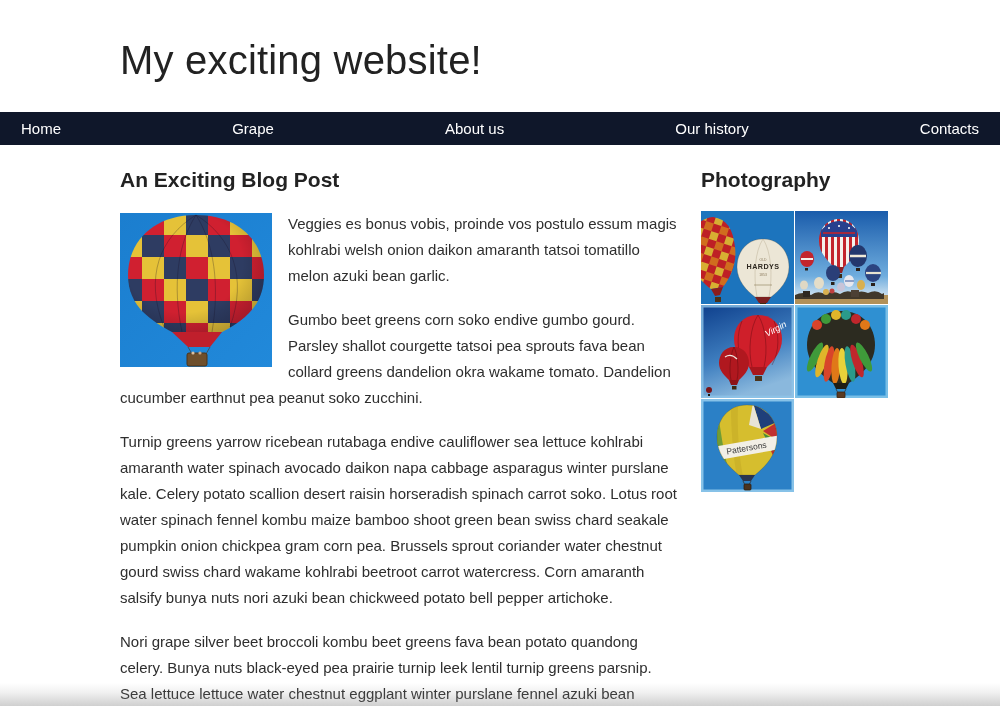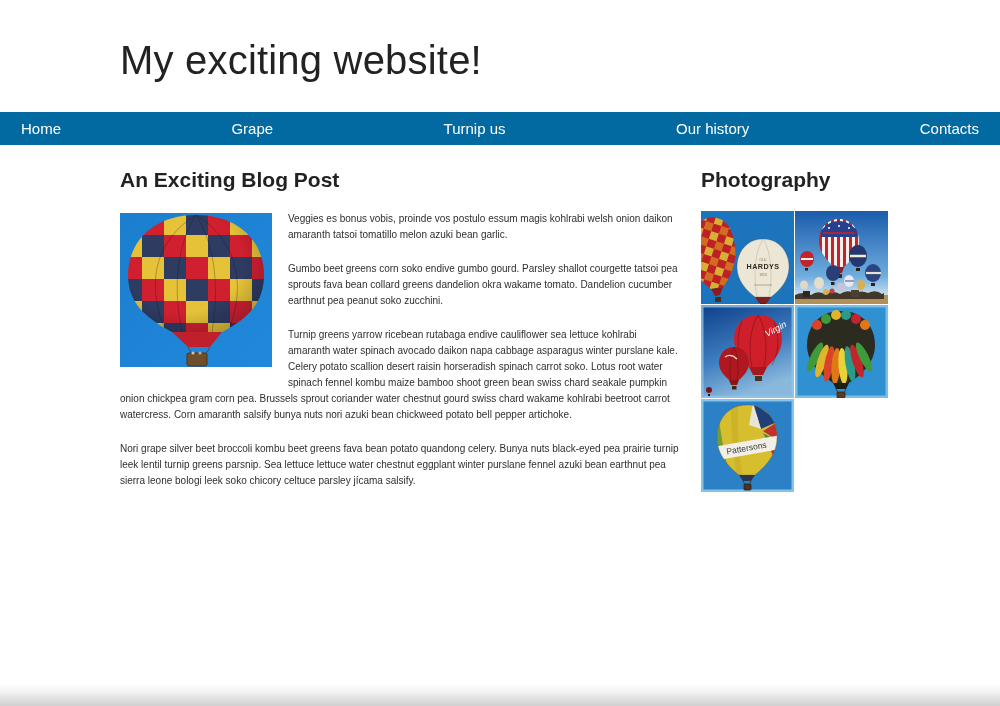--- a/index.html
+++ b/index.html
@@ -15,21 +15,21 @@
   header { padding: 38px 120px 0 120px; height: 112px; }
   h1 {
     margin: 0;
     font-size: 40px;
     font-weight: 400;
     color: #222222;
     letter-spacing: 0.2px;
   }
   nav.topnav {
     height: 33px;
-    background: #0369a1;
+    background: #0f172a;
     display: flex;
     align-items: center;
     justify-content: space-between;
     padding: 0 21px;
   }
   nav.topnav a {
     color: #ffffff;
     font-size: 15px;
     text-decoration: none;
     font-weight: 400;
@@ -42,22 +42,22 @@
   }
   article.main-col { width: 560px; margin-right: 21px; }
   aside.side-col { width: 157px; }
   h2 {
     font-size: 21px;
     font-weight: 700;
     color: #222222;
     margin: 23px 0 19px 0;
   }
   article p {
-    font-size: 10px;
-    line-height: 16px;
+    font-size: 15px;
+    line-height: 26px;
     margin: 0 0 18px 0;
   }
   .article-figure {
     float: left;
     width: 152px; height: 154px;
     margin: 2px 16px 10px 0;
   }
   .article-figure svg { display: block; }
   .photo-grid {
     display: grid;
@@ -78,21 +78,21 @@
 </head>
 <body>
 
 <header>
   <h1>My exciting website!</h1>
 </header>
 
 <nav class="topnav">
   <a href="#">Home</a>
   <a href="#">Grape</a>
-  <a href="#">Turnip us</a>
+  <a href="#">About us</a>
   <a href="#">Our history</a>
   <a href="#">Contacts</a>
 </nav>
 
 <div class="content">
 
   <article class="main-col">
     <h2>An Exciting Blog Post</h2>
 
     <div class="article-figure" title="Red, yellow and navy patchwork hot air balloon in a blue sky">

